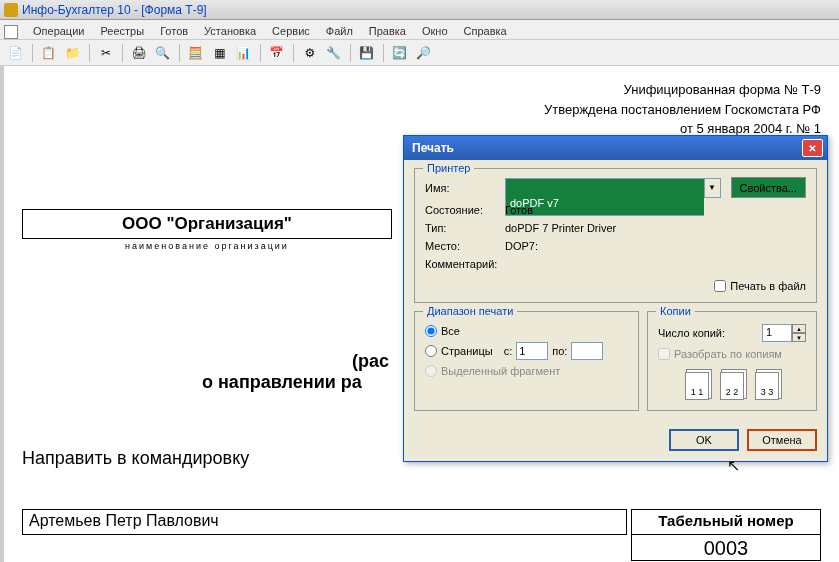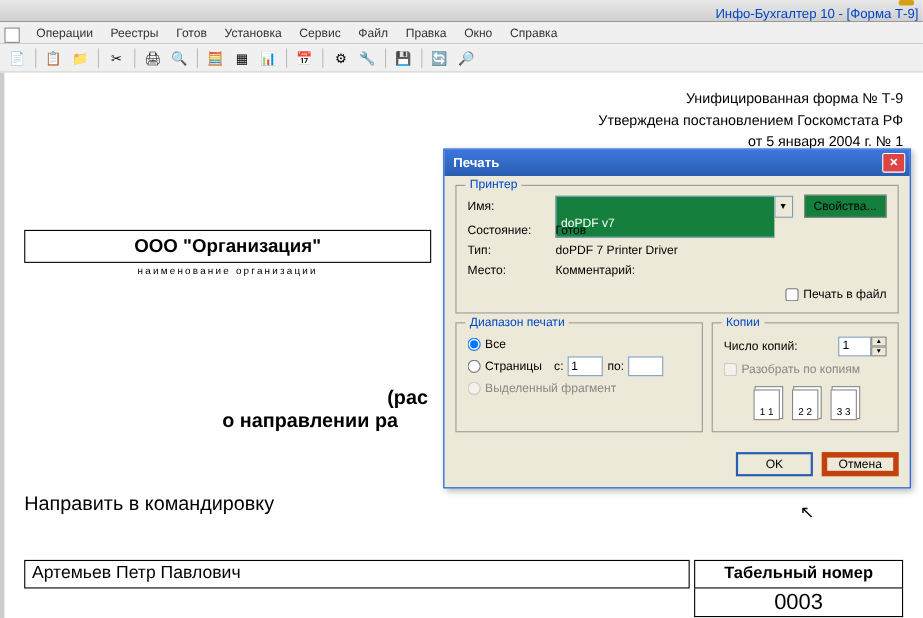--- a/index.html
+++ b/index.html
@@ -1,19 +1,19 @@
 <!DOCTYPE html>
 <html><head>
 <meta charset="utf-8">
 <style>
 * { box-sizing: border-box; margin: 0; padding: 0; }
 body { font-family: Tahoma, Arial, sans-serif; font-size: 11px; background: #fff; width: 839px; height: 562px; overflow: hidden; position: relative; }
 
 
-.titlebar { background: linear-gradient(#e8e8e8, #d0d0d0); height: 20px; display: flex; align-items: flex-end; padding: 0 4px; border-bottom: 1px solid #999; flex-direction: column; }
+.titlebar { background: linear-gradient(#e8e8e8, #d0d0d0); height: 20px; display: flex; align-items: center; padding: 0 4px; border-bottom: 1px solid #999; }
 .titlebar .app-icon { width: 14px; height: 14px; background: #d4a017; border-radius: 2px; margin-right: 4px; }
 .titlebar .title { color: #0046c8; font-size: 12px; }
 
 
 .menubar { background: #f0f0f0; height: 20px; display: flex; align-items: flex-end; padding: 0 4px; gap: 2px; border-bottom: 1px solid #ccc; }
 .menubar .doc-icon { width: 14px; height: 14px; background: #fff; border: 1px solid #888; margin-right: 6px; }
 .menubar .menu-item { padding: 2px 7px; color: #333; cursor: default; }
 
 
 .toolbar { background: #f0f0f0; height: 26px; display: flex; align-items: center; padding: 0 6px; gap: 4px; border-bottom: 1px solid #ccc; }
@@ -64,21 +64,21 @@
 .spin { display: flex; height: 18px; }
 .spin .spin-val { width: 30px; border: 1px solid #7f9db9; padding: 1px 3px; background: #fff; font-size: 11px; }
 .spin .spin-btns { display: flex; flex-direction: column; width: 14px; }
 .spin .spin-btns div { flex: 1; border: 1px solid #888; background: #ece9d8; font-size: 6px; display: flex; align-items: center; justify-content: center; }
 .collate-row { color: #888; display: flex; align-items: center; gap: 4px; margin-top: 6px; font-size: 11px; }
 .collate-row input { width: 12px; height: 12px; }
 .page-icons { display: flex; gap: 11px; margin-top: 12px; justify-content: center; }
 .page-icon { width: 24px; height: 28px; background: #fff; border: 1px solid #888; position: relative; font-size: 9px; padding-top: 14px; text-align: center; box-shadow: 2px -2px 0 #fff, 2px -2px 0 1px #888; }
 
 .dlg-buttons { display: flex; justify-content: flex-end; gap: 8px; margin-top: 10px; }
-.dlg-btn { width: 70px; height: 22px; background: #ece9d8; border: 5px solid #c2410c; font-size: 11px; cursor: default; }
+.dlg-btn { width: 70px; height: 22px; background: #ece9d8; border: 2px solid #c2410c; font-size: 11px; cursor: default; }
 .dlg-btn.default { border: 2px solid #2a5db0; }
 
 .cursor { position: absolute; left: 727px; top: 456px; font-size: 16px; pointer-events: none; }
 </style>
 </head>
 <body>
 
 <div class="titlebar">
   <div class="app-icon"></div>
   <div class="title">Инфо-Бухгалтер 10 - [Форма Т-9]</div>
@@ -164,20 +164,21 @@
         </div>
         <button class="props-btn">Свойства...</button>
 
         <div class="label">Состояние:</div>
         <div style="grid-column:2/4">Готов</div>
 
         <div class="label">Тип:</div>
         <div style="grid-column:2/4">doPDF 7 Printer Driver</div>
 
         <div class="label">Место:</div>
+        <div style="grid-column:2/4">DOP7:</div>
 
         <div class="label">Комментарий:</div>
         <div></div>
         <div class="print-to-file" style="grid-column:2/4">
           <input type="checkbox" style="">
           <span>Печать в файл</span>
         </div>
       </div>
     </div>
 

